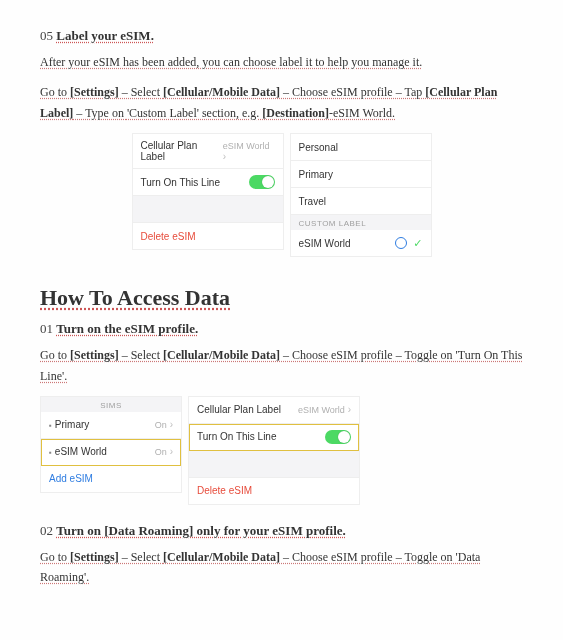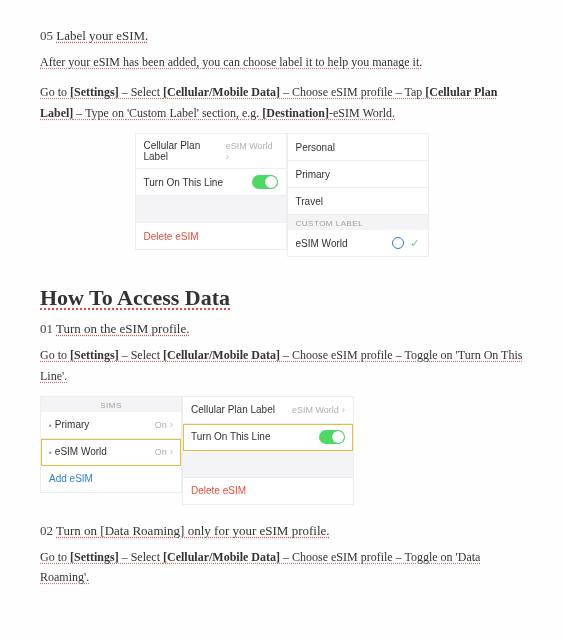--- a/index.html
+++ b/index.html
@@ -18,21 +18,21 @@
   }
   .step-num {
     font-weight: normal;
     color: #444;
   }
   .step-title {
     text-decoration: underline;
     text-decoration-style: dotted;
     text-decoration-color: #c55;
     text-underline-offset: 2px;
-    font-weight: normal;
+    font-weight: bold;
     margin-top: 36px;
   }
   .instr {
     font-size: 12px;
     line-height: 1.7;
     margin: 8px 0 10px 0;
     text-decoration: underline;
     text-decoration-style: dotted;
     text-decoration-color: #c77;
     text-underline-offset: 2px;
@@ -48,20 +48,21 @@
     text-underline-offset: 3px;
   }
   
   .ios {
     font-family: -apple-system, "Helvetica Neue", Arial, sans-serif;
     font-size: 10px;
     color: #333;
   }
   .panel-row {
     display: flex;
+    gap: 6px;
     margin: 6px 0 18px 0;
     align-items: flex-start;
   }
   .panel {
     background: #f4f4f6;
     border: 1px solid #eee;
   }
   .panel .cell {
     display: flex;
     align-items: center;

